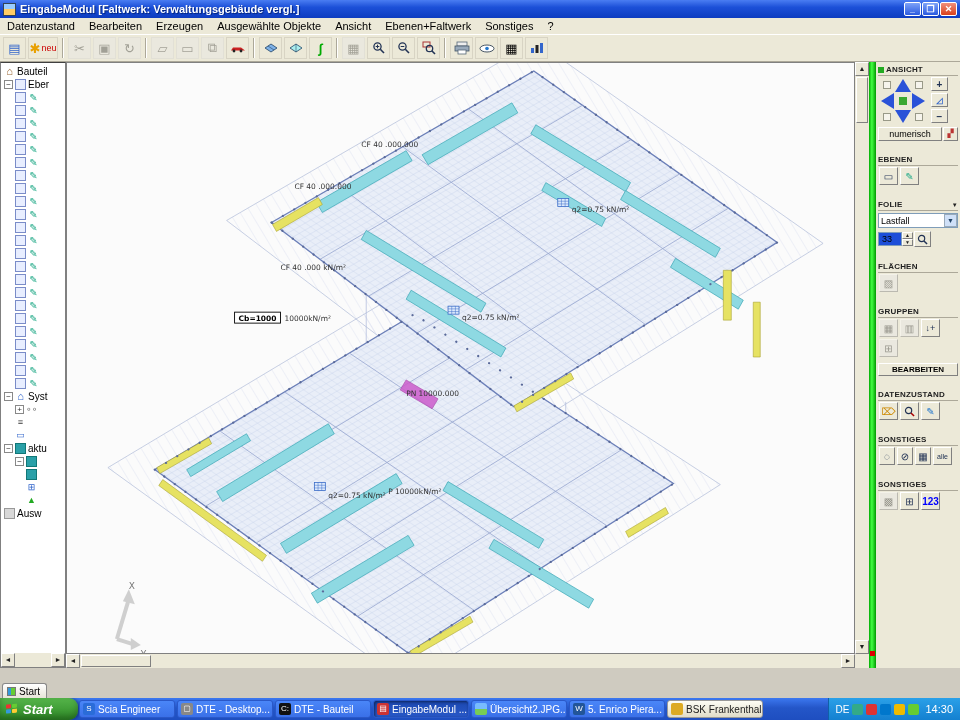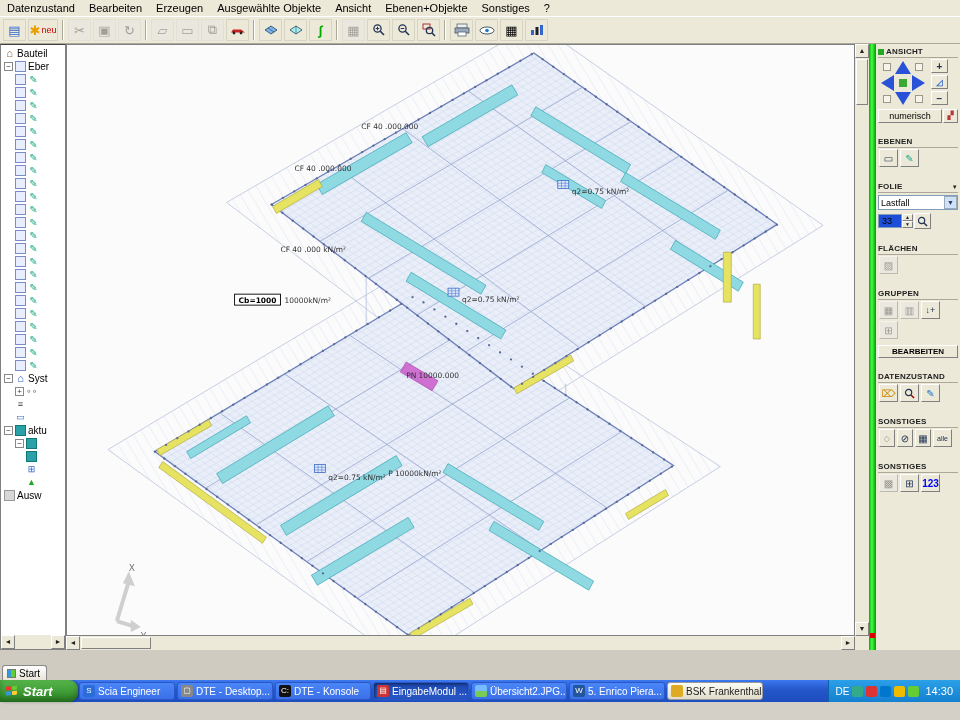--- a/index.html
+++ b/index.html
@@ -143,28 +143,35 @@
     border-left:1px solid #1060a8; display:flex; align-items:center; gap:3px; padding:0 7px;
     color:#fff; font-size:10px; flex:none; }
   .tray-ico { width:11px; height:11px; border-radius:2px; flex:none; }
   .clock { font-size:11px; margin-left:3px; }
 </style>
 </head>
 <body>
 
 <div class="app">
 
+  <div class="titlebar">
+    <span class="app-icon"></span>
+    <span class="title-text">EingabeModul [Faltwerk: Verwaltungsgebäude vergl.]</span>
+    <span class="wbtn">_</span>
+    <span class="wbtn">❐</span>
+    <span class="wbtn close">✕</span>
+  </div>
 
   <div class="menubar">
     <span class="menu-item">Datenzustand</span>
     <span class="menu-item">Bearbeiten</span>
     <span class="menu-item">Erzeugen</span>
     <span class="menu-item">Ausgewählte Objekte</span>
     <span class="menu-item">Ansicht</span>
-    <span class="menu-item">Ebenen+Objekte</span>
+    <span class="menu-item">Ebenen+Faltwerk</span>
     <span class="menu-item">Sonstiges</span>
     <span class="menu-item">?</span>
   </div>
 
   <div class="toolbar">
     <span class="tbtn">
         <span style="color:#36c">▤</span>
       </span>
     <span class="tbtn" style="min-width:30px">
         <span style="color:#e8a000">✱</span>
@@ -759,21 +766,21 @@
     <div class="taskbtn">
       <span class="task-ico" style="background:#2a6cd8">S</span>
       <span>Scia Engineer</span>
     </div>
     <div class="taskbtn">
       <span class="task-ico" style="background:#888">▢</span>
       <span>DTE - Desktop...</span>
     </div>
     <div class="taskbtn">
       <span class="task-ico" style="background:#111">C:</span>
-      <span>DTE - Konsole</span>
+      <span>DTE - Bauteil</span>
     </div>
     <div class="taskbtn active">
       <span class="task-ico" style="background:#c33">▤</span>
       <span>EingabeModul ...</span>
     </div>
     <div class="taskbtn">
       <span class="task-ico" style="background:linear-gradient(#7bf 50%,#7c5 50%)"></span>
       <span>Übersicht2.JPG...</span>
     </div>
     <div class="taskbtn">

